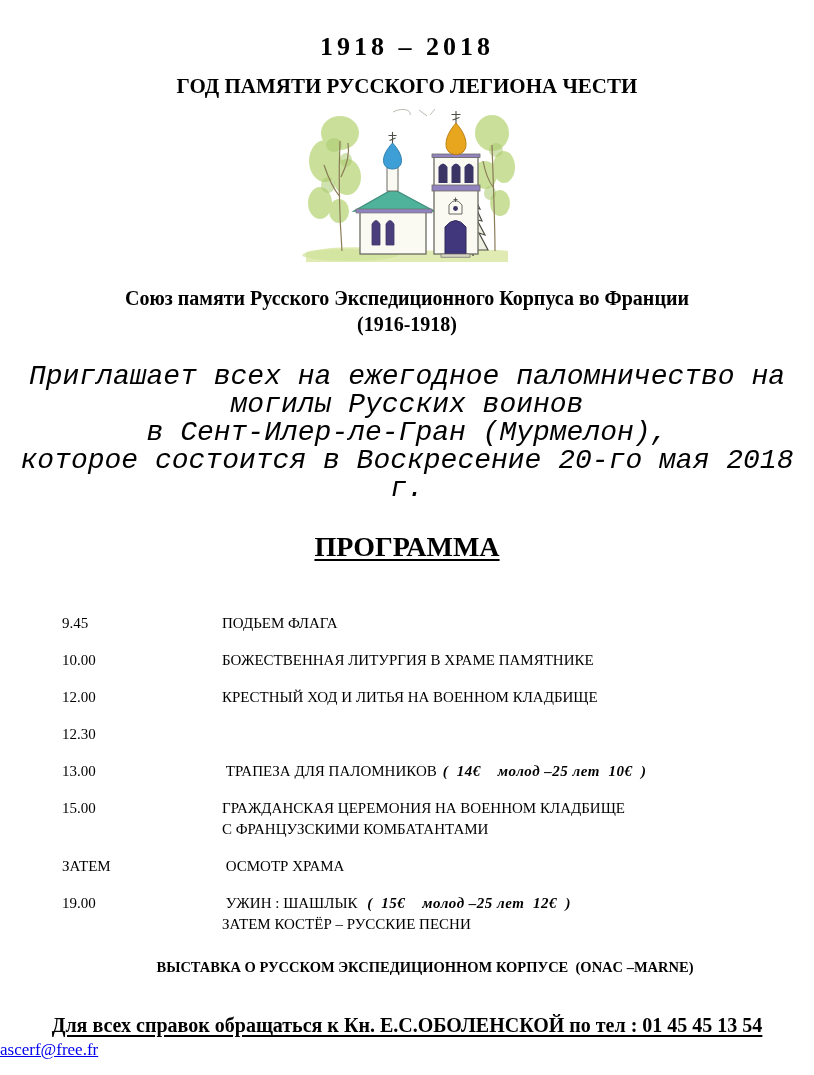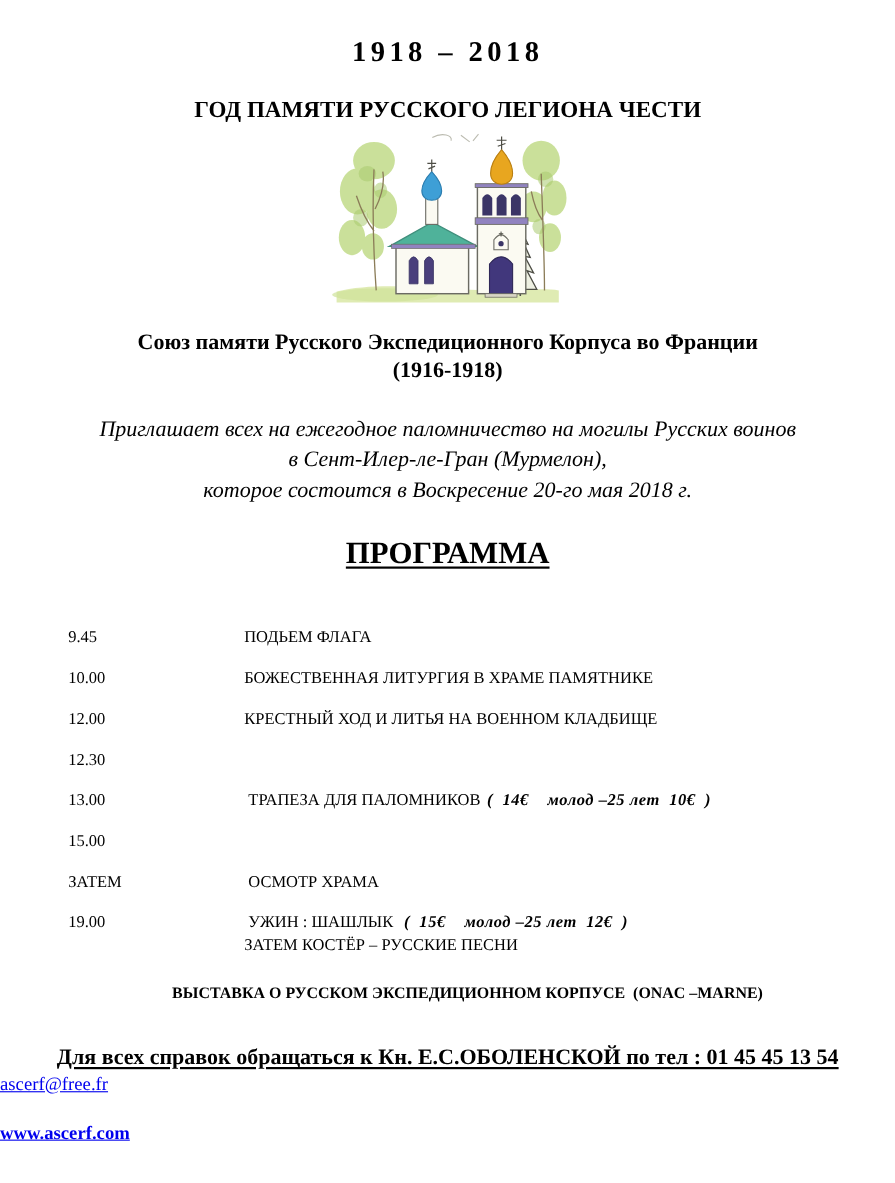--- a/index.html
+++ b/index.html
@@ -10,27 +10,27 @@
     position: relative;
   }
   .center { text-align: center; }
   .pre { white-space: pre-wrap; }
 
   .years-title {
     padding-top: 32px;
     font-size: 26px; font-weight: bold; letter-spacing: 4px;
   }
   .memorial-title {
-    margin-top: 25px;
+    margin-top: 12px;
     font-size: 21px; font-weight: bold;
   }
   .church-wrap { margin-top: 6px; text-align: center; height: 162px; }
 
   .union-block { margin-top: 18px; font-size: 20px; font-weight: bold; line-height: 26px; }
-  .invite-block { margin-top: 26px; font-size: 20px; font-style: italic; line-height: 28px; }
+  .invite-block { margin-top: 26px; font-size: 28px; font-style: italic; line-height: 28px; font-family: Liberation Mono, monospace; }
 
   .program-title { margin-top: 28px; font-size: 28px; font-weight: bold; }
   .program-title span { text-decoration: underline; text-underline-offset: 3px; }
 
   .schedule { margin: 50px 0 0 62px; font-size: 15px; }
   .sch-row { display: flex; margin-bottom: 16px; line-height: 21px; }
   .sch-time { width: 160px; flex: none; }
   .sch-desc { flex: 1; }
   .price-note {
     font-weight: bold; font-style: italic; white-space: pre-wrap;
@@ -165,20 +165,24 @@
     <div class="sch-time">12.30</div>
   </div>
   <div class="sch-row">
     <div class="sch-time">13.00</div>
     <div class="sch-desc">
       <span class="pre"> ТРАПЕЗА ДЛЯ ПАЛОМНИКОВ</span><span class="price-note">(  14€    молод –25 лет  10€  )</span>
     </div>
   </div>
   <div class="sch-row">
     <div class="sch-time">15.00</div>
+    <div class="sch-desc">
+      <div><span class="pre">ГРАЖДАНСКАЯ ЦЕРЕМОНИЯ НА ВОЕННОМ КЛАДБИЩЕ</span></div>
+      <div><span class="pre">С ФРАНЦУЗСКИМИ КОМБАТАНТАМИ</span></div>
+    </div>
   </div>
   <div class="sch-row">
     <div class="sch-time">ЗАТЕМ</div>
     <div class="sch-desc"><span class="pre"> ОСМОТР ХРАМА</span></div>
   </div>
   <div class="sch-row">
     <div class="sch-time">19.00</div>
     <div class="sch-desc">
       <div><span class="pre"> УЖИН : ШАШЛЫК </span><span class="price-note">(  15€    молод –25 лет  12€  )</span></div>
       <div><span class="pre">ЗАТЕМ КОСТЁР – РУССКИЕ ПЕСНИ</span></div>

